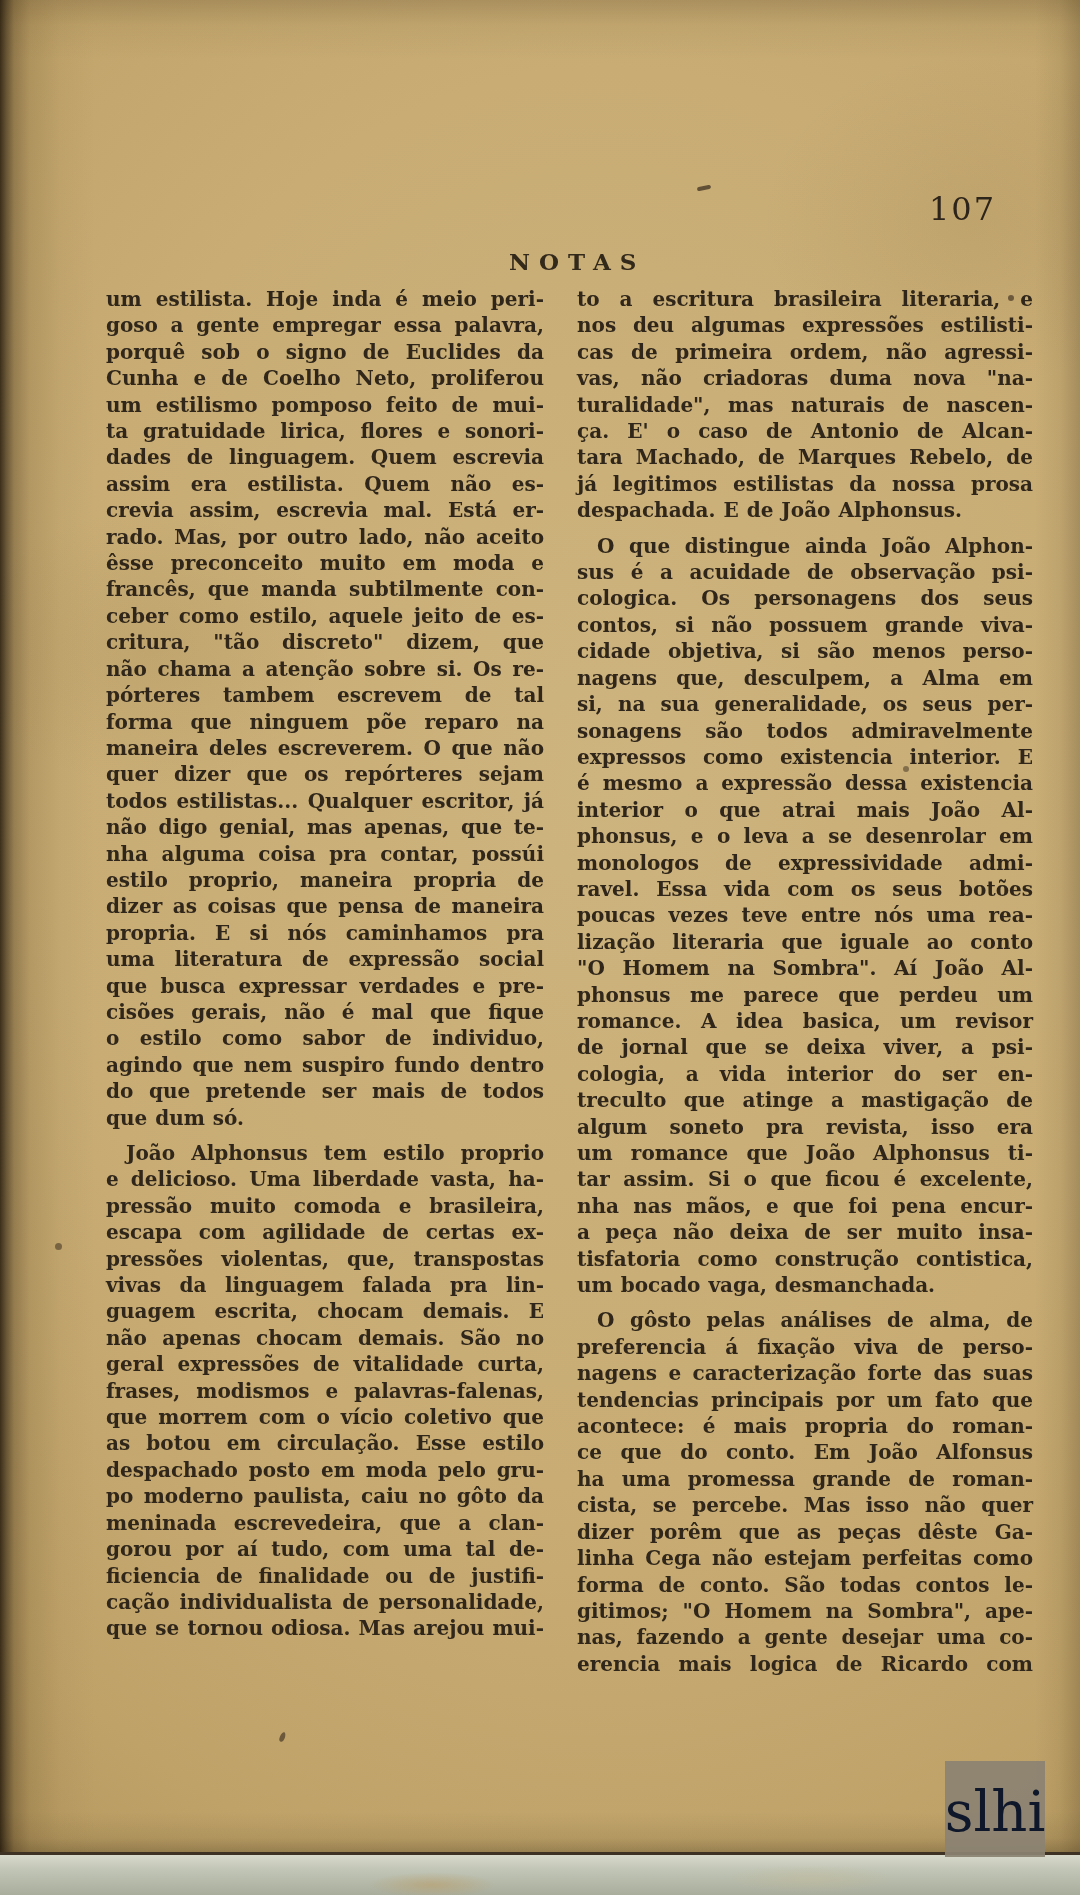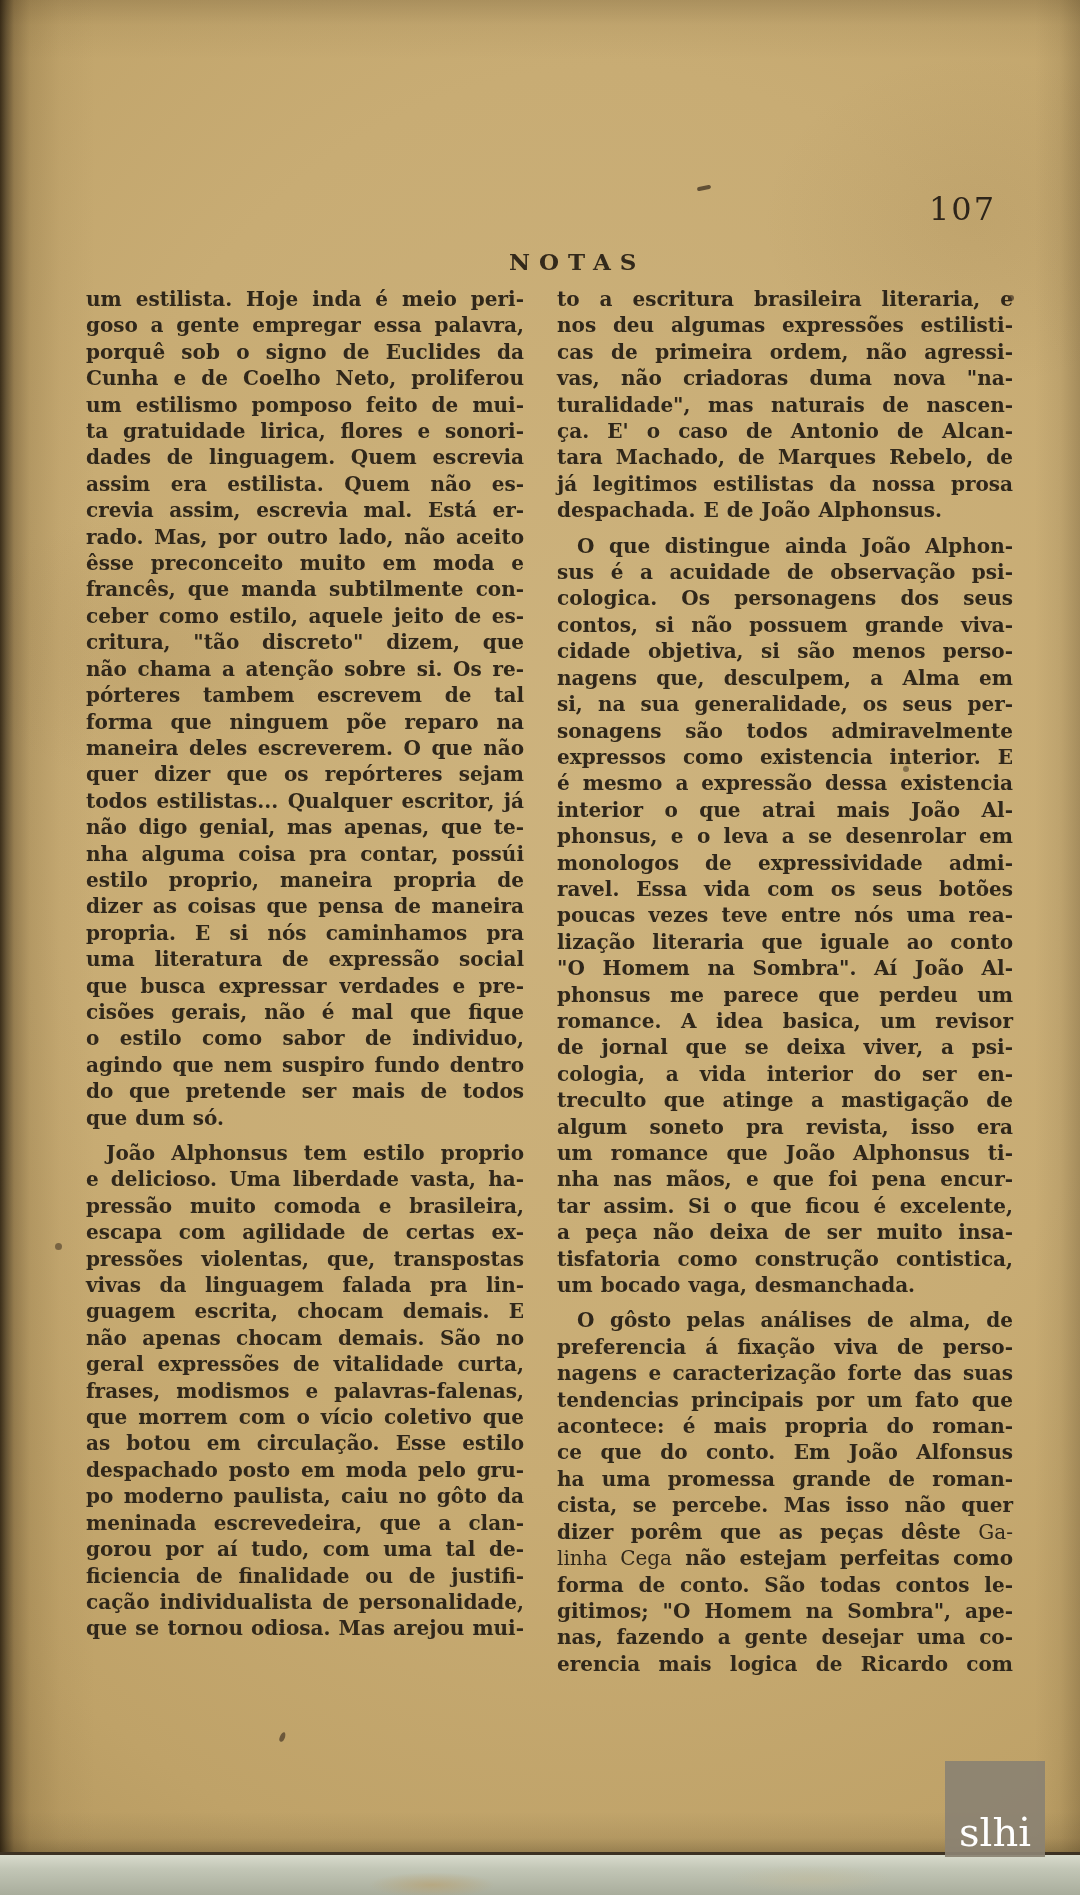--- a/index.html
+++ b/index.html
@@ -31,35 +31,35 @@
     position:absolute; top:206px; left:509px;
     font-size:23px; font-weight:600; letter-spacing:9px; color:#33291b;margin-top:42px;
   }
   .page-number {
     position:absolute; top:190px; left:929px;
     font-size:32px; font-weight:400; letter-spacing:2px; color:#2e251a;text-align:center;
   }
   .col {
     position:absolute; top:286px; width:438px;
     font-size:20px; line-height:26.4px; font-weight:600;
-    color:#30271a; word-spacing:1px;
+    color:#30271a; word-spacing:1px;margin-left:20px;
   }
   .col.left  { left:86px; }
   .col.right { left:557px; width:456px; }
   .line { text-align:justify; text-align-last:justify; }
   .line.last { text-align-last:left; }
   .para.indent > .line:first-child { text-indent:20px; }
   .para + .para { margin-top:9px; }
-  .line b { font-weight:400; }
+  .line b { font-weight:700; }
   .watermark {
     position:absolute; left:945px; top:1761px; width:100px; height:96px;
     background:rgba(139,130,114,0.93);
     display:flex; align-items:flex-end; justify-content:center;
-    box-sizing:border-box; padding-bottom:5px;
-    color:#ffffff; font-size:40px; line-height:1; font-weight:400;
+    box-sizing:border-box; padding-bottom:17px;
+    color:#0f172a; font-size:56px; line-height:1; font-weight:400;
   }
   .speck { position:absolute; background:#473826; border-radius:50%; }
   .speck.s1 { left:697px;  top:186px;  width:14px; height:4px; border-radius:2px; transform:rotate(-12deg); opacity:.80; }
   .speck.s2 { left:1008px; top:295px;  width:6px;  height:6px; opacity:.70; }
   .speck.s3 { left:903px;  top:766px;  width:6px;  height:6px; opacity:.55; }
   .speck.s4 { left:55px;   top:1243px; width:7px;  height:7px; opacity:.60; }
   .speck.s5 { left:280px;  top:1732px; width:5px;  height:10px; border-radius:50% 50% 50% 50%/60% 60% 40% 40%; transform:rotate(22deg); opacity:.70; }
 </style>
 </head>
 <body>
@@ -154,22 +154,22 @@
         <div class="line">poucas vezes teve entre nós uma rea-</div>
         <div class="line">lização literaria que iguale ao conto</div>
         <div class="line">"O Homem na Sombra". Aí João Al-</div>
         <div class="line">phonsus me parece que perdeu um</div>
         <div class="line">romance. A idea basica, um revisor</div>
         <div class="line">de jornal que se deixa viver, a psi-</div>
         <div class="line">cologia, a vida interior do ser en-</div>
         <div class="line">treculto que atinge a mastigação de</div>
         <div class="line">algum soneto pra revista, isso era</div>
         <div class="line">um romance que João Alphonsus ti-</div>
+        <div class="line">tar assim. Si o que ficou é excelente,</div>
         <div class="line">nha nas mãos, e que foi pena encur-</div>
-        <div class="line">tar assim. Si o que ficou é excelente,</div>
         <div class="line">a peça não deixa de ser muito insa-</div>
         <div class="line">tisfatoria como construção contistica,</div>
         <div class="line last">um bocado vaga, desmanchada.</div>
       </div>
       <div class="para indent">
         <div class="line">O gôsto pelas análises de alma, de</div>
         <div class="line">preferencia á fixação viva de perso-</div>
         <div class="line">nagens e caracterização forte das suas</div>
         <div class="line">tendencias principais por um fato que</div>
         <div class="line">acontece: é mais propria do roman-</div>

